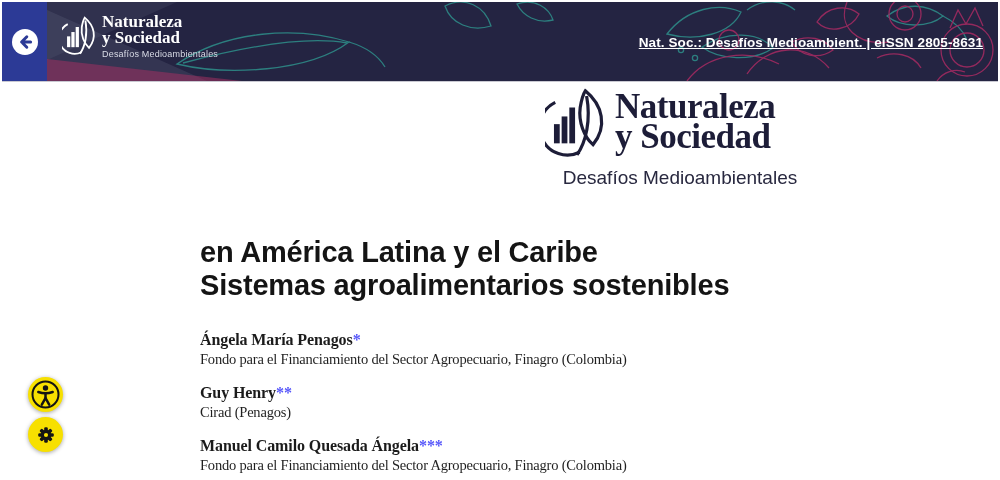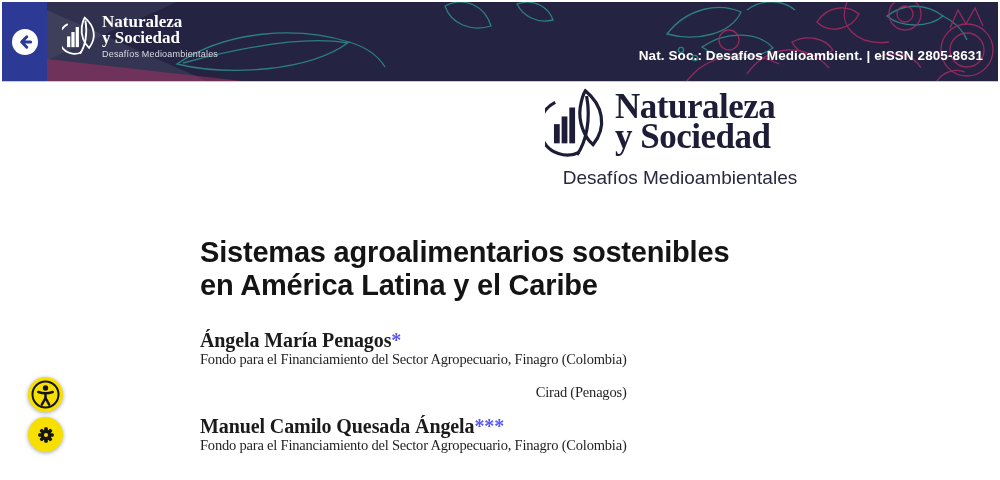--- a/index.html
+++ b/index.html
@@ -21,22 +21,22 @@
     position:absolute;left:60px;top:12px;z-index:2;display:flex;align-items:flex-start;cursor:pointer;
   }
   .header-logo .ltxt{margin-left:4px;color:#ffffff;}
   .header-logo .l1,.header-logo .l2{
     font-family:"Liberation Serif",serif;font-weight:700;font-size:17px;line-height:16px;
   }
   .header-logo .lsub{
     font-size:9px;color:#d9dbe6;margin-top:3px;letter-spacing:.2px;
   }
   .header-ref{
-    position:absolute;right:15px;top:46px;z-index:2;color:#ffffff;
-    font-weight:700;font-size:13.5px;letter-spacing:.1px;
+    position:absolute;right:15px;top:33px;z-index:2;color:#ffffff;
+    font-weight:700;font-size:13.5px;letter-spacing:.1px;text-decoration:underline;
   }
   
   .masthead{
     position:absolute;left:545px;top:88px;width:270px;color:#1d1d38;cursor:pointer;
   }
   .masthead .row{display:flex;align-items:flex-start;}
   .masthead .mtxt{margin-left:6px;margin-top:4px;}
   .masthead .m1,.masthead .m2{
     font-family:"Liberation Serif",serif;font-weight:700;font-size:35px;line-height:30px;
     letter-spacing:-.5px;color:#1d1d38;
@@ -44,23 +44,23 @@
   .masthead .msub{
     font-size:19px;font-weight:400;color:#28283f;margin-top:8px;text-align:center;width:100%;
   }
   
   .article-title{
     position:absolute;left:200px;top:236px;width:640px;
     font-size:29px;font-weight:700;color:#141414;line-height:33px;letter-spacing:-.2px;
   }
   .authors{position:absolute;left:200px;top:330px;font-family:"Liberation Serif",serif;}
   .author{margin-bottom:15px;}
-  .author-name{font-size:20px;font-weight:700;color:#1b1b1b;line-height:20px;letter-spacing:-.1px;}
+  .author-name{font-size:16px;font-weight:700;color:#1b1b1b;line-height:20px;letter-spacing:-.1px;}
   .author-marker{color:#5757fa;font-weight:700;cursor:pointer;}
-  .author-aff{font-size:14.5px;color:#1f1f1f;line-height:18px;letter-spacing:-.2px;text-align:right;}
+  .author-aff{font-size:14.5px;color:#1f1f1f;line-height:18px;letter-spacing:-.2px;}
   
   .fab{
     position:absolute;width:35px;height:35px;border-radius:50%;background:#f7e000;
     display:flex;align-items:center;justify-content:center;border:none;cursor:pointer;
     box-shadow:0 1px 4px rgba(0,0,0,.35);
   }
   #fab-accessibility{left:28px;top:377px;}
   #fab-settings{left:28px;top:417px;}
 </style>
 </head>
@@ -151,32 +151,35 @@
     </span>
     <span class="mtxt">
       <div class="m1">Naturaleza</div>
       <div class="m2">y Sociedad</div>
     </span>
   </div>
   <div class="msub">Desafíos Medioambientales</div>
 </div>
 
 <h1 class="article-title" style="margin:0;">
+  <div>en América Latina y el Caribe</div>
   <div>Sistemas agroalimentarios sostenibles</div>
-  <div>en América Latina y el Caribe</div>
 </h1>
 
 <div class="authors">
   <div class="author">
     <div class="author-name">
       <span>Ángela María Penagos</span><span class="author-marker">*</span>
     </div>
     <div class="author-aff">Fondo para el Financiamiento del Sector Agropecuario, Finagro (Colombia)</div>
   </div>
   <div class="author">
+    <div class="author-name">
+      <span>Guy Henry</span><span class="author-marker">**</span>
+    </div>
     <div class="author-aff">Cirad (Penagos)</div>
   </div>
   <div class="author">
     <div class="author-name">
       <span>Manuel Camilo Quesada Ángela</span><span class="author-marker">***</span>
     </div>
     <div class="author-aff">Fondo para el Financiamiento del Sector Agropecuario, Finagro (Colombia)</div>
   </div>
 </div>
 

